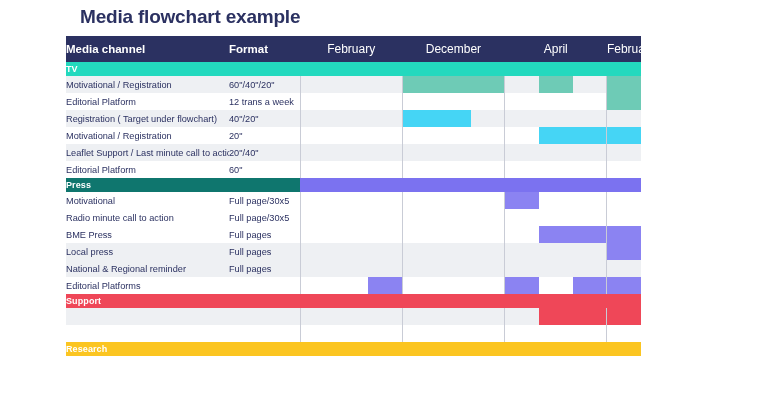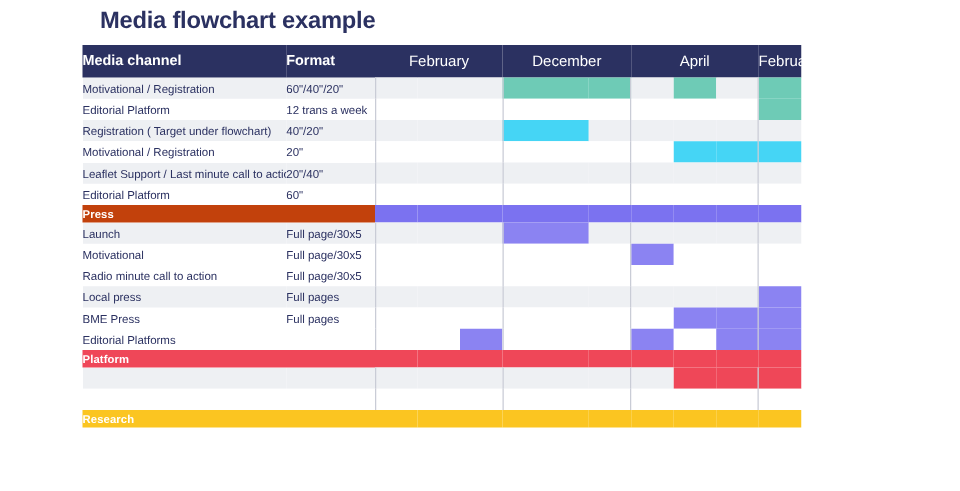--- a/index.html
+++ b/index.html
@@ -160,20 +160,33 @@
         <th class="hdr-cell">Media channel</th>
         <th class="hdr-cell">Format</th>
         <th class="hdr-month" colspan="3">February</th>
         <th class="hdr-month" colspan="3">December</th>
         <th class="hdr-month" colspan="3">April</th>
         <th class="hdr-month" colspan="1">February</th>
       </tr>
     </thead>
 
     <tbody id="tbody">
+        <tr class="band">
+          <td class="band-label" colspan="2" style="background:#23d9be">TV</td>
+          <td style="background:#23d9be"></td>
+          <td style="background:#23d9be"></td>
+          <td style="background:#23d9be"></td>
+          <td style="background:#23d9be"></td>
+          <td style="background:#23d9be"></td>
+          <td style="background:#23d9be"></td>
+          <td style="background:#23d9be"></td>
+          <td style="background:#23d9be"></td>
+          <td style="background:#23d9be"></td>
+          <td style="background:#23d9be"></td>
+        </tr>
         <tr class="drow odd">
           <td class="cell-channel">Motivational / Registration</td>
           <td class="cell-format">60"/40"/20"</td>
           <td class="wk mstart"></td>
           <td class="wk"></td>
           <td class="wk"></td>
           <td class="wk mstart fill-tv"></td>
           <td class="wk fill-tv"></td>
           <td class="wk fill-tv"></td>
           <td class="wk mstart"></td>
@@ -245,45 +258,31 @@
           <td class="wk"></td>
           <td class="wk mstart"></td>
           <td class="wk"></td>
           <td class="wk"></td>
           <td class="wk mstart"></td>
           <td class="wk"></td>
           <td class="wk"></td>
           <td class="wk mstart"></td>
         </tr>
         <tr class="band">
-          <td class="band-label" colspan="2" style="background:#c2410c">Press</td>
-          <td style="background:#7b72f0"></td>
-          <td style="background:#7b72f0"></td>
-          <td style="background:#7b72f0"></td>
-          <td style="background:#7b72f0"></td>
-          <td style="background:#7b72f0"></td>
-          <td style="background:#7b72f0"></td>
-          <td style="background:#7b72f0"></td>
-          <td style="background:#7b72f0"></td>
-          <td style="background:#7b72f0"></td>
-          <td style="background:#7b72f0"></td>
-        </tr>
-        <tr class="drow odd">
-          <td class="cell-channel">Launch</td>
-          <td class="cell-format">Full page/30x5</td>
-          <td class="wk mstart"></td>
-          <td class="wk"></td>
-          <td class="wk"></td>
-          <td class="wk mstart fill-press"></td>
-          <td class="wk fill-press"></td>
-          <td class="wk"></td>
-          <td class="wk mstart"></td>
-          <td class="wk"></td>
-          <td class="wk"></td>
-          <td class="wk mstart"></td>
+          <td class="band-label" colspan="2" style="background:#0f766e">Press</td>
+          <td style="background:#7b72f0"></td>
+          <td style="background:#7b72f0"></td>
+          <td style="background:#7b72f0"></td>
+          <td style="background:#7b72f0"></td>
+          <td style="background:#7b72f0"></td>
+          <td style="background:#7b72f0"></td>
+          <td style="background:#7b72f0"></td>
+          <td style="background:#7b72f0"></td>
+          <td style="background:#7b72f0"></td>
+          <td style="background:#7b72f0"></td>
         </tr>
         <tr class="drow even">
           <td class="cell-channel">Motivational</td>
           <td class="cell-format">Full page/30x5</td>
           <td class="wk mstart"></td>
           <td class="wk"></td>
           <td class="wk"></td>
           <td class="wk mstart"></td>
           <td class="wk"></td>
           <td class="wk"></td>
@@ -298,65 +297,79 @@
           <td class="wk mstart"></td>
           <td class="wk"></td>
           <td class="wk"></td>
           <td class="wk mstart"></td>
           <td class="wk"></td>
           <td class="wk"></td>
           <td class="wk mstart"></td>
           <td class="wk"></td>
           <td class="wk"></td>
           <td class="wk mstart"></td>
-        </tr>
-        <tr class="drow odd">
-          <td class="cell-channel">Local press</td>
-          <td class="cell-format">Full pages</td>
-          <td class="wk mstart"></td>
-          <td class="wk"></td>
-          <td class="wk"></td>
-          <td class="wk mstart"></td>
-          <td class="wk"></td>
-          <td class="wk"></td>
-          <td class="wk mstart"></td>
-          <td class="wk"></td>
-          <td class="wk"></td>
-          <td class="wk mstart fill-press"></td>
         </tr>
         <tr class="drow even">
           <td class="cell-channel">BME Press</td>
           <td class="cell-format">Full pages</td>
           <td class="wk mstart"></td>
           <td class="wk"></td>
           <td class="wk"></td>
           <td class="wk mstart"></td>
           <td class="wk"></td>
           <td class="wk"></td>
           <td class="wk mstart"></td>
           <td class="wk fill-press"></td>
           <td class="wk fill-press"></td>
           <td class="wk mstart fill-press"></td>
         </tr>
+        <tr class="drow odd">
+          <td class="cell-channel">Local press</td>
+          <td class="cell-format">Full pages</td>
+          <td class="wk mstart"></td>
+          <td class="wk"></td>
+          <td class="wk"></td>
+          <td class="wk mstart"></td>
+          <td class="wk"></td>
+          <td class="wk"></td>
+          <td class="wk mstart"></td>
+          <td class="wk"></td>
+          <td class="wk"></td>
+          <td class="wk mstart fill-press"></td>
+        </tr>
+        <tr class="drow odd">
+          <td class="cell-channel">National &amp; Regional reminder</td>
+          <td class="cell-format">Full pages</td>
+          <td class="wk mstart"></td>
+          <td class="wk"></td>
+          <td class="wk"></td>
+          <td class="wk mstart"></td>
+          <td class="wk"></td>
+          <td class="wk"></td>
+          <td class="wk mstart"></td>
+          <td class="wk"></td>
+          <td class="wk"></td>
+          <td class="wk mstart"></td>
+        </tr>
         <tr class="drow even">
           <td class="cell-channel">Editorial Platforms</td>
           <td class="cell-format"></td>
           <td class="wk mstart"></td>
           <td class="wk"></td>
           <td class="wk fill-press"></td>
           <td class="wk mstart"></td>
           <td class="wk"></td>
           <td class="wk"></td>
           <td class="wk mstart fill-press"></td>
           <td class="wk"></td>
           <td class="wk fill-press"></td>
           <td class="wk mstart fill-press"></td>
         </tr>
         <tr class="band">
-          <td class="band-label" colspan="2" style="background:#ef4758">Platform</td>
+          <td class="band-label" colspan="2" style="background:#ef4758">Support</td>
           <td style="background:#ef4758"></td>
           <td style="background:#ef4758"></td>
           <td style="background:#ef4758"></td>
           <td style="background:#ef4758"></td>
           <td style="background:#ef4758"></td>
           <td style="background:#ef4758"></td>
           <td style="background:#ef4758"></td>
           <td style="background:#ef4758"></td>
           <td style="background:#ef4758"></td>
           <td style="background:#ef4758"></td>

